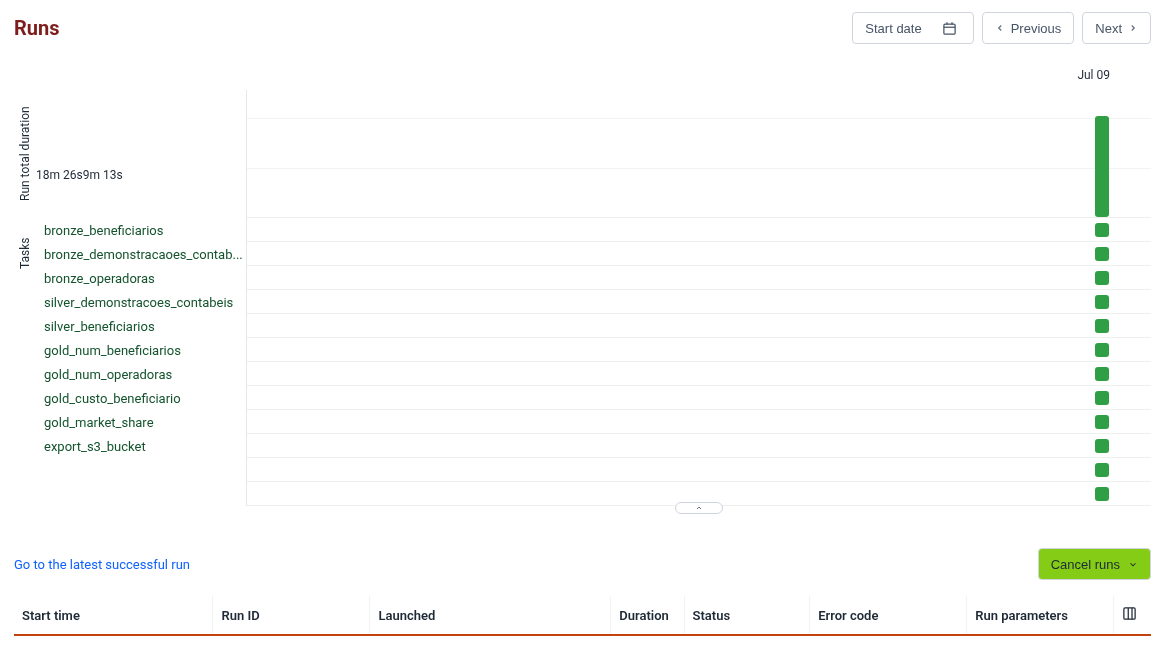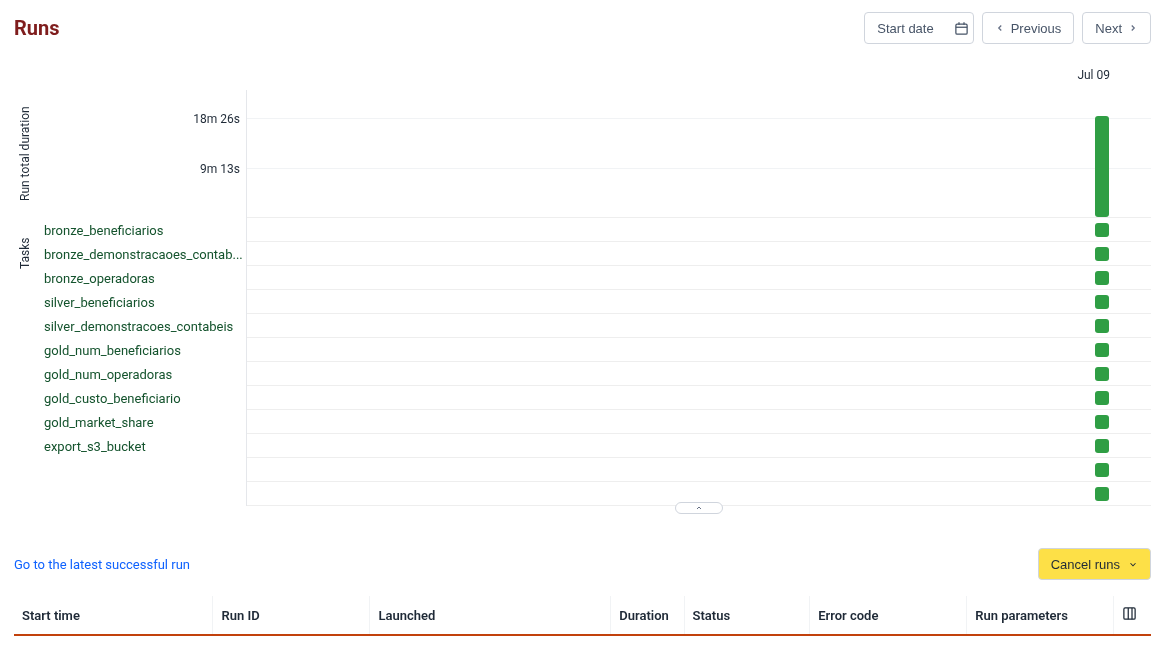--- a/index.html
+++ b/index.html
@@ -41,21 +41,21 @@
       background: #fff;
       color: #475467;
       font-size: 13px;
       cursor: pointer;
     }
     .btn .icon {
       display: inline-flex;
       align-items: center;
     }
     .date-picker-btn {
-      padding-right: 4px;
+      padding-right: 16px;
     }
     .chevron-small {
       width: 10px;
       height: 10px;
       display: inline-flex;
       align-items: center;
       justify-content: center;
       color: #667085;
     }
 
@@ -81,21 +81,20 @@
       justify-content: center;
     }
     .chart-labels-col {
       width: 210px;
       flex-shrink: 0;
       position: relative;
     }
     .duration-labels {
       height: 128px;
       display: flex;
-      flex-direction: column;
       justify-content: flex-start;
       align-items: flex-end;
       padding-right: 6px;
       padding-top: 22px;
     }
     .duration-label {
       font-size: 12px;
       color: #1f2a37;
       height: 50px;
     }
@@ -193,21 +192,21 @@
       font-size: 13px;
     }
     .cancel-btn {
       display: inline-flex;
       align-items: center;
       gap: 8px;
       height: 32px;
       padding: 0 12px;
       border: 1px solid #d0d5dd;
       border-radius: 4px;
-      background: #fde047;
+      background: #84cc16;
       color: #1f2a37;
       font-size: 13px;
       cursor: pointer;
     }
 
     
     .table {
       width: 100%;
       border-collapse: collapse;
     }
@@ -291,22 +290,22 @@
     </div>
     <div class="chart-labels-col">
       <div class="duration-labels">
         <div class="duration-label">18m 26s</div>
         <div class="duration-label">9m 13s</div>
       </div>
       <div id="task-labels">
           <div class="task-label">bronze_beneficiarios</div>
           <div class="task-label">bronze_demonstracaoes_contab...</div>
           <div class="task-label">bronze_operadoras</div>
+          <div class="task-label">silver_demonstracoes_contabeis</div>
           <div class="task-label">silver_beneficiarios</div>
-          <div class="task-label">silver_demonstracoes_contabeis</div>
           <div class="task-label">gold_num_beneficiarios</div>
           <div class="task-label">gold_num_operadoras</div>
           <div class="task-label">gold_custo_beneficiario</div>
           <div class="task-label">gold_market_share</div>
           <div class="task-label">export_s3_bucket</div>
         </div>
     </div>
     <div class="chart-body">
       <div class="date-header">Jul 09</div>
       <div class="bar-section">

